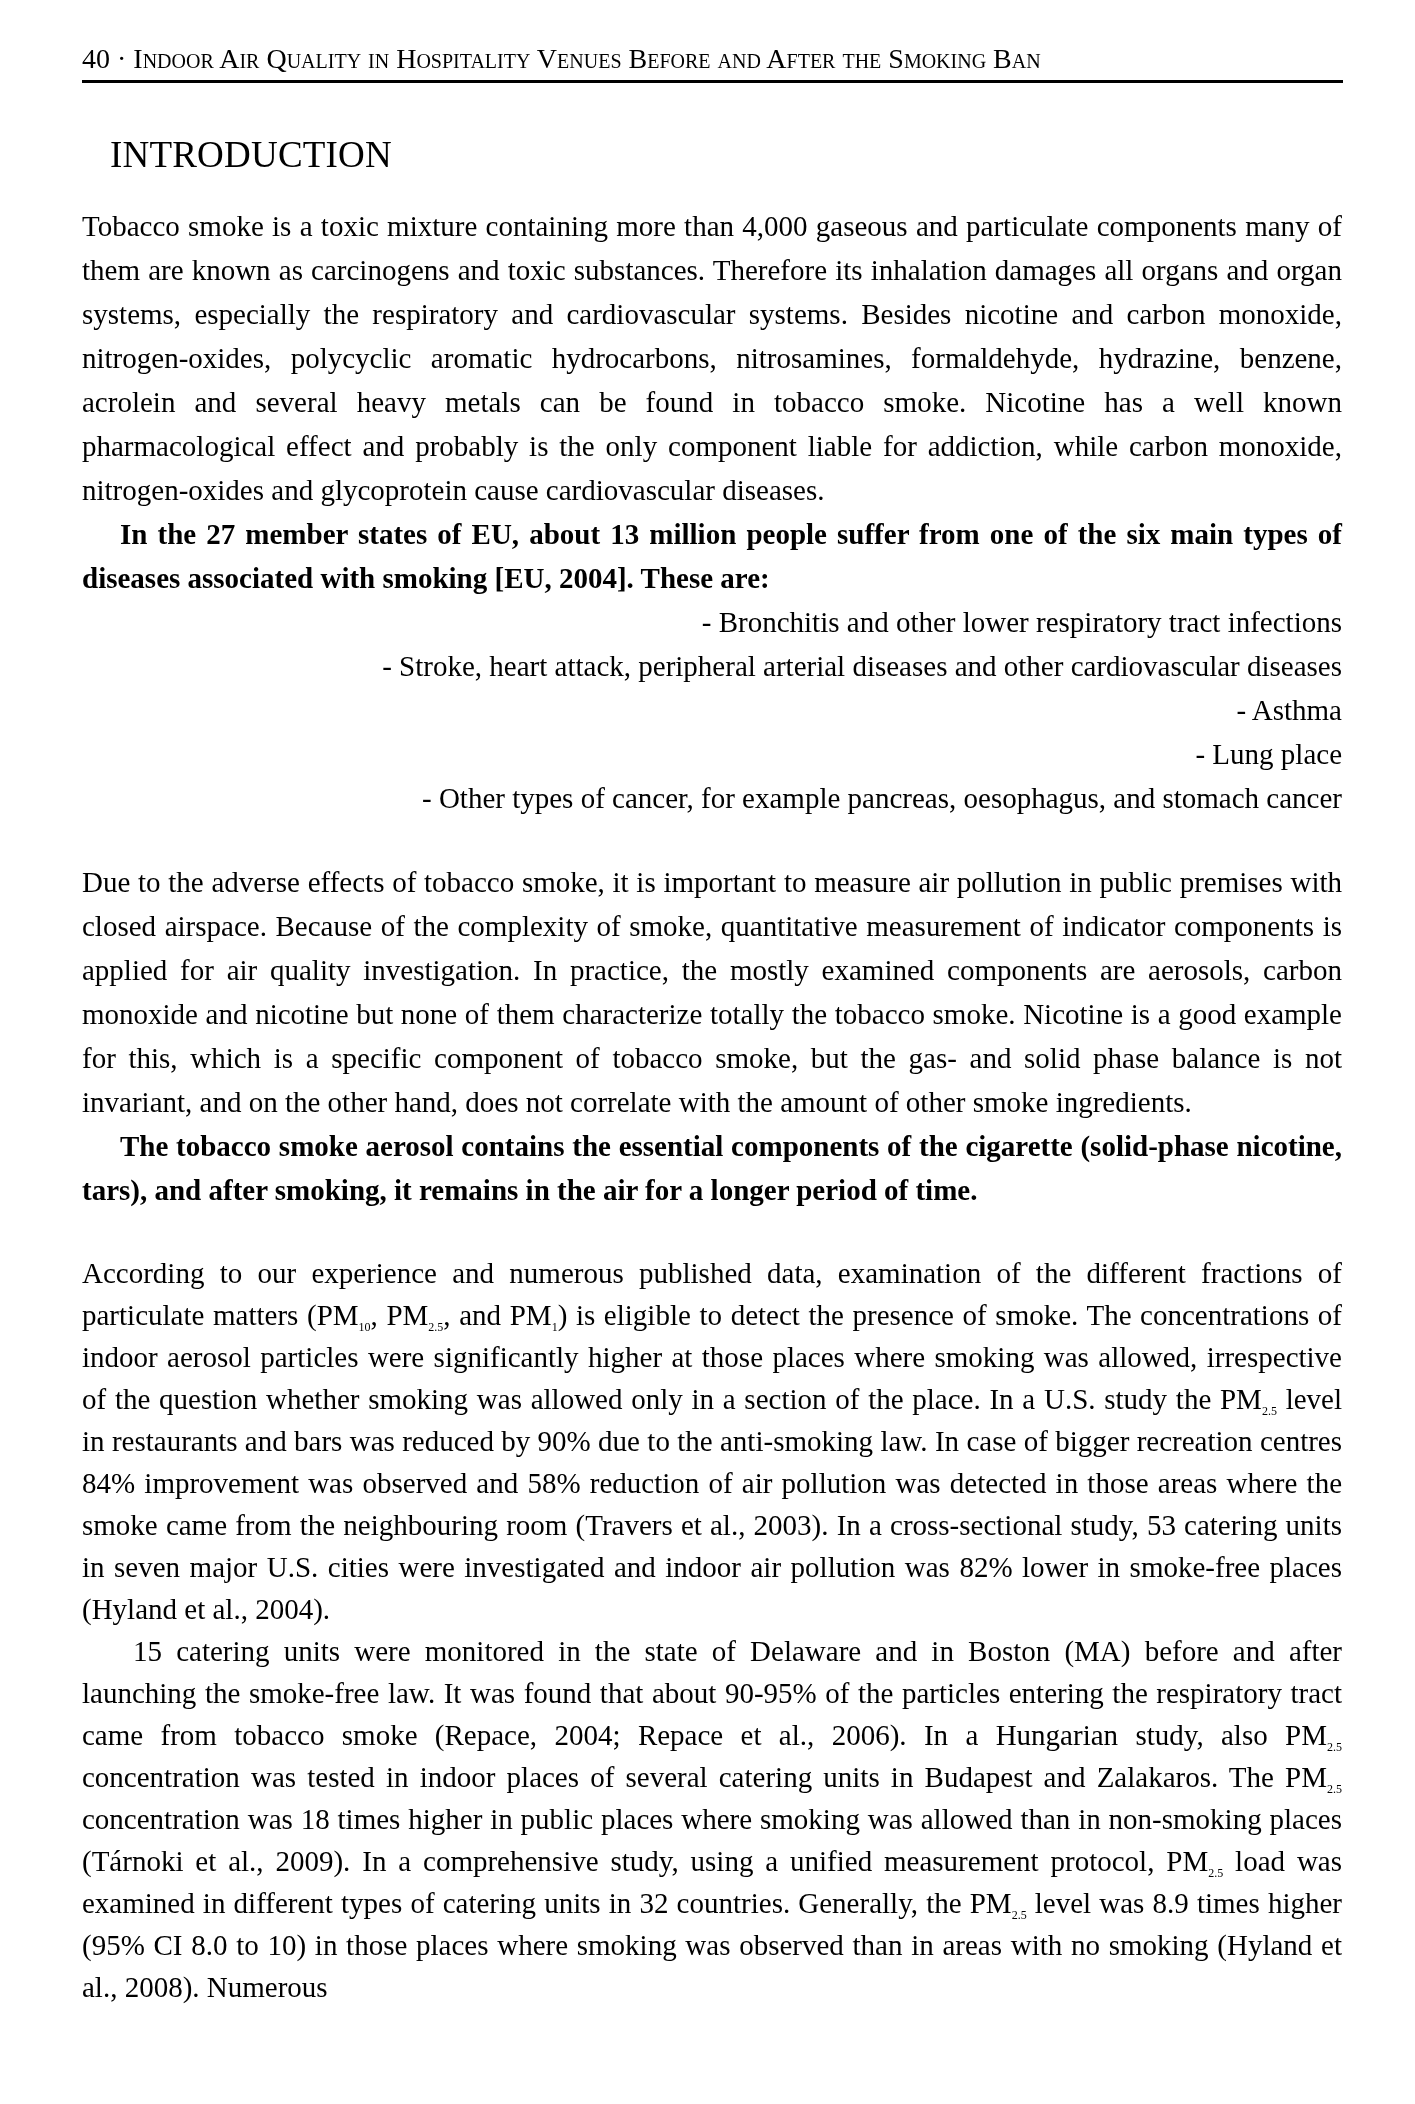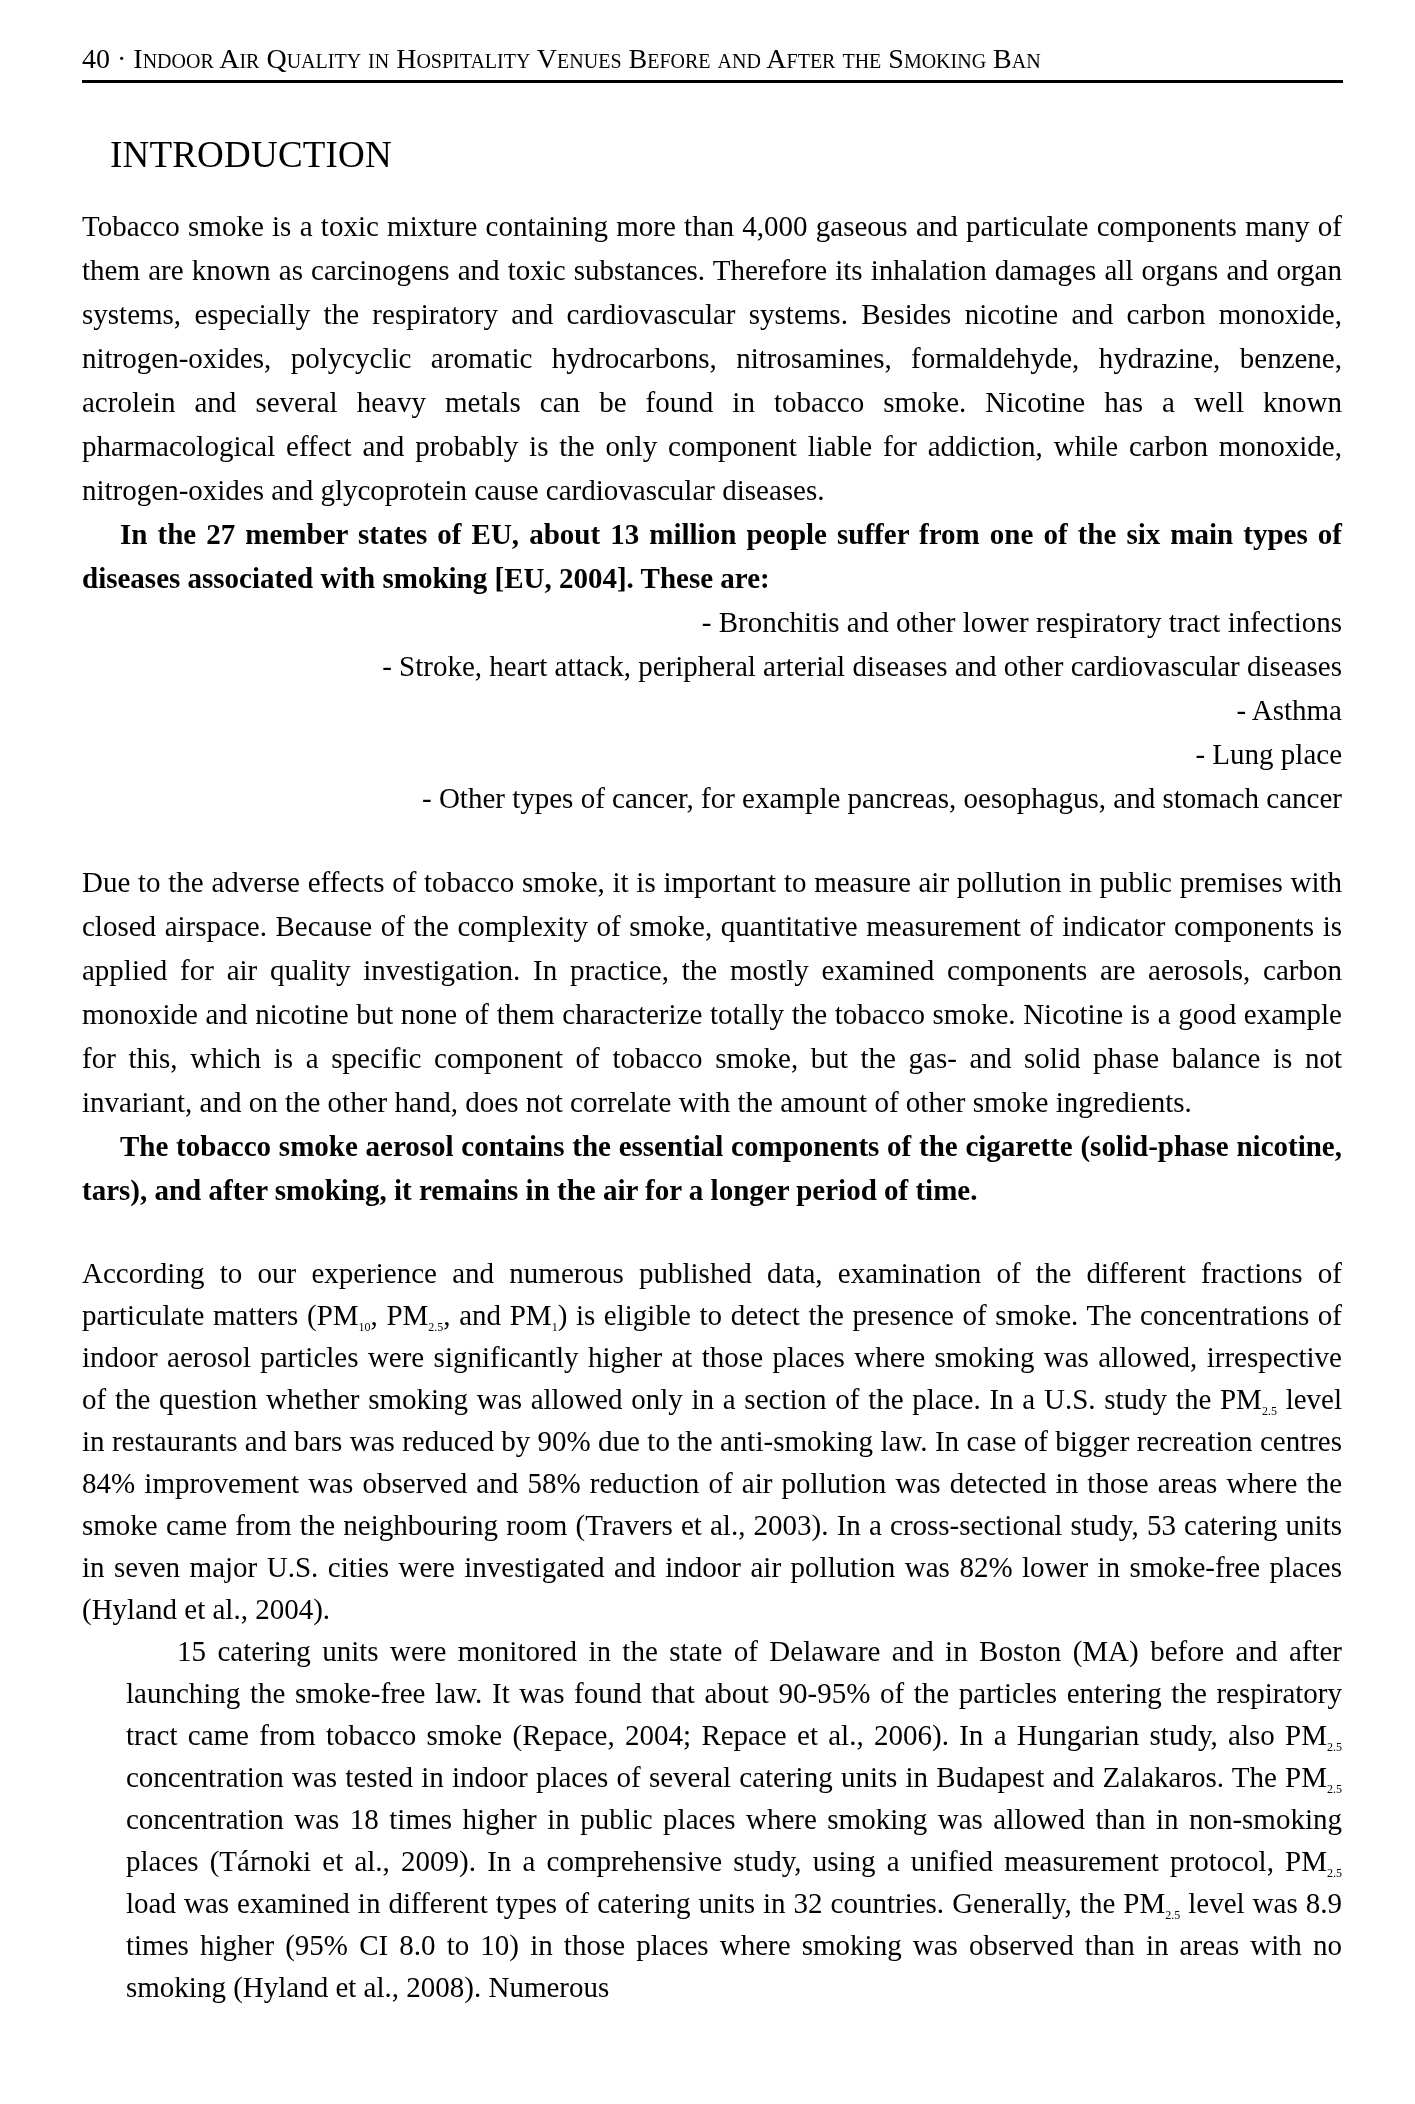--- a/index.html
+++ b/index.html
@@ -18,21 +18,21 @@
     }
     .section-title {
       position: absolute; left: 12px; top: 117px; margin: 16px;
       font-size: 37px; font-weight: normal; line-height: 44px; letter-spacing: 0.2px;
     }
     .body { position: absolute; left: 0; top: 204px; width: 1260px; font-size: 29px; }
     .body p {
       margin: 0; text-align: justify; line-height: 44px;
     }
     .body p.indent { text-indent: 38px; font-weight: bold; }
-    .body p.indent2 { text-indent: 51px; margin-left: 44px; }
+    .body p.indent2 { text-indent: 51px; }
     .body p.list-item { text-align: right; }
     .body .gap { height: 40px; }
     .body p.dense { line-height: 42px; }
     sub { font-size: 12px; line-height: 0; vertical-align: -6px; }
   </style>
 </head>
 <body>
 
 <div class="page">
 

